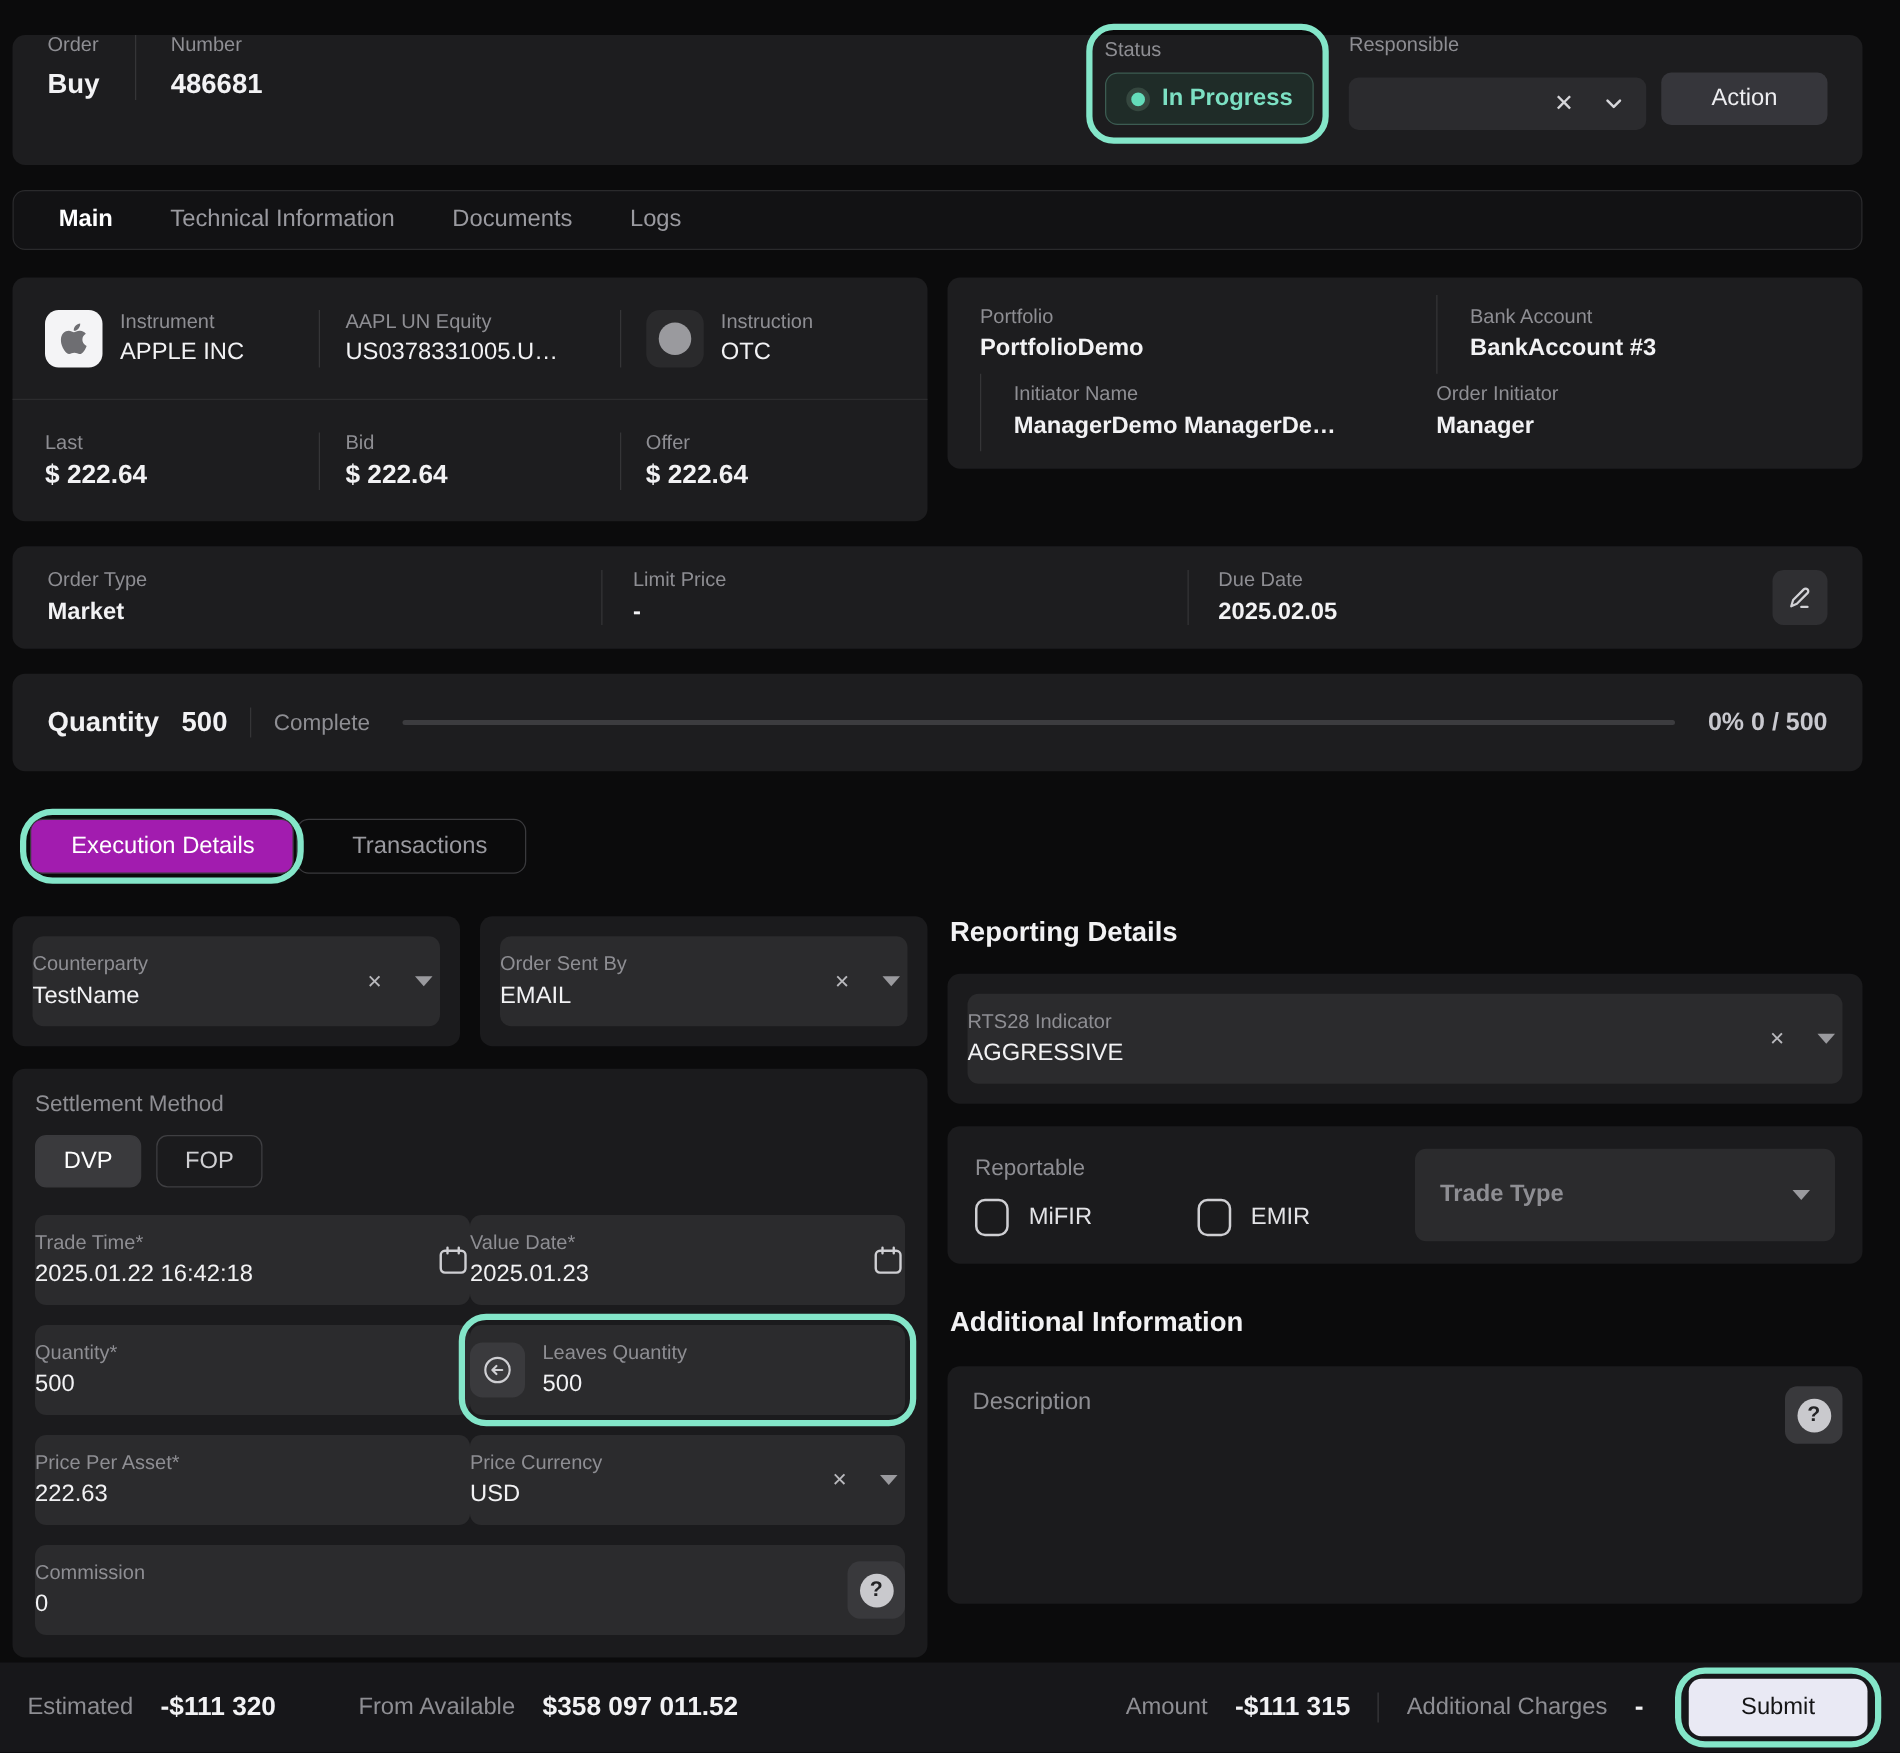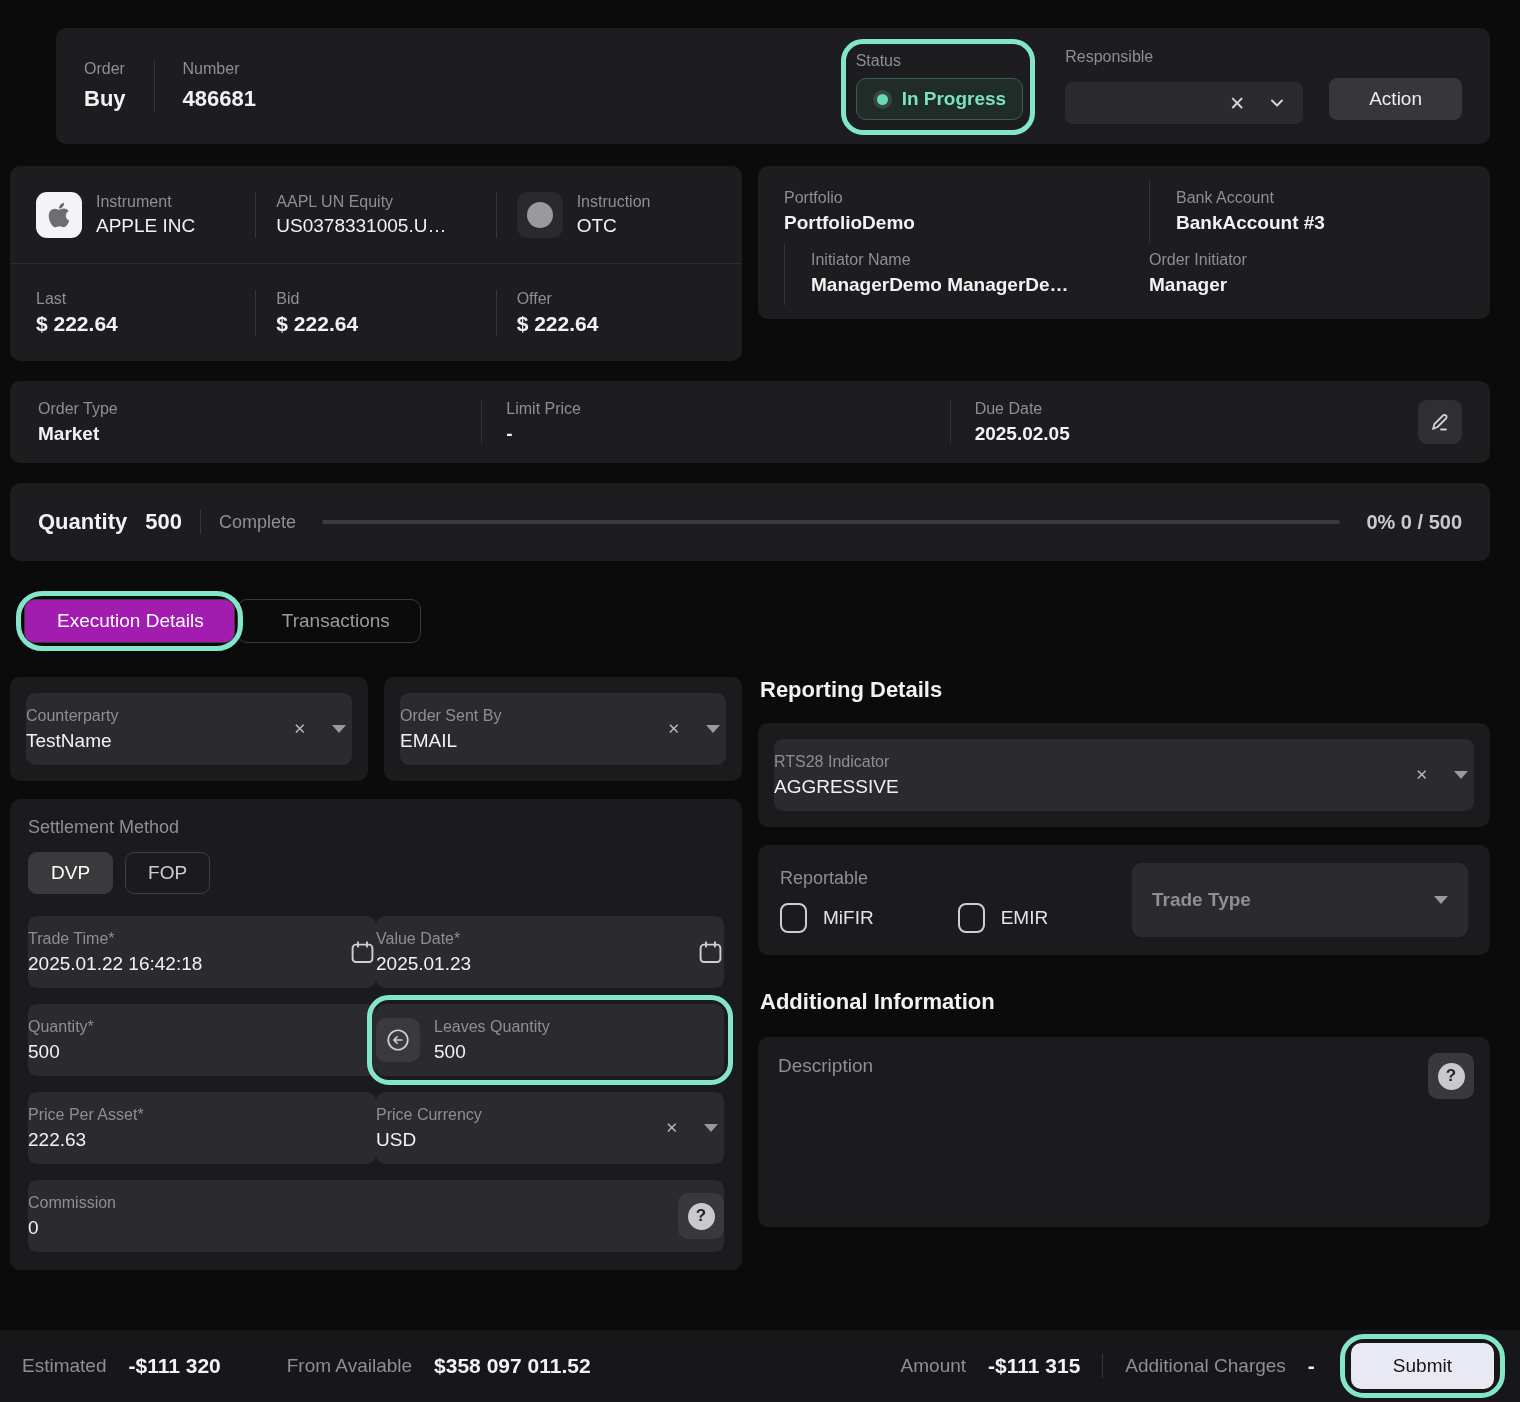--- a/index.html
+++ b/index.html
@@ -24,24 +24,24 @@
     overflow:hidden;
   }
   .content{margin:28px 30px 0 10px;width:1480px;display:flex;flex-direction:column;}
   .card{background:var(--card);border-radius:10px;}
   .lbl{color:var(--label);font-size:16px;}
   .val{color:var(--text);font-size:19px;}
   .b{font-weight:700;}
   .vdiv{width:1px;background:var(--div);}
 
   
-  .header{height:116px;display:flex;align-items:center;justify-content:space-between;padding:0 28px;margin-left:46px;}
+  .header{height:104px;display:flex;align-items:flex-start;justify-content:space-between;padding:0 28px;}
   .hgroup{display:flex;flex-direction:column;gap:8px;}
   .hleft{display:flex;align-items:center;gap:28px;}
-  .hright{display:flex;align-items:center;gap:26px;}
+  .hright{display:flex;align-items:center;gap:12px;}
   .status-wrap{position:relative;}
   .status-pill{margin-top:8px;display:inline-flex;align-items:center;gap:10px;
     background:#1f2c28;border:1px solid #3c5c52;border-radius:10px;padding:9px 16px;
     color:var(--accent);font-size:19px;font-weight:700;width:max-content;}
   .status-dot{width:11px;height:11px;border-radius:50%;background:#64dcba;border:4px solid #35473f;box-sizing:content-box;}
   .select{background:#2b2b2e;border-radius:8px;height:42px;display:flex;align-items:center;justify-content:flex-end;gap:22px;padding:0 16px;width:238px;margin-top:8px;}
   .xglyph{color:#d6d6da;font-size:19px;line-height:1;cursor:default;}
   .action-btn{background:#36363b;border:none;border-radius:8px;color:#ededf0;font-size:19px;padding:0 40px;height:42px;font-family:inherit;}
   .ring{position:absolute;border:5px solid var(--ring);border-radius:22px;pointer-events:none;}
 
@@ -170,20 +170,26 @@
           <span class="xglyph">✕</span>
           <svg width="20" height="20" viewBox="0 0 24 24">
             <path d="M6 9l6 6 6-6" fill="none" stroke="#d6d6da" stroke-width="2.4" stroke-linecap="round" stroke-linejoin="round"></path>
           </svg>
         </div>
       </div>
       <button class="action-btn" style="margin-top:26px">Action</button>
     </div>
   </div>
 
+  <div class="tabs">
+    <span class="tab active">Main</span>
+    <span class="tab">Technical Information</span>
+    <span class="tab">Documents</span>
+    <span class="tab">Logs</span>
+  </div>
 
   <div class="instr-row">
     <div class="card instr-card">
       <div class="instr-top">
         <div class="icell">
           <span class="app-icon">
             <svg width="28" height="28" viewBox="0 0 384 512">
                 <path fill="#6e6e72" d="M318.7 268.7c-.2-36.7 16.4-64.4 50-84.8-18.8-26.9-47.2-41.7-84.7-44.6-35.5-2.8-74.3 20.7-88.5 20.7-15 0-49.4-19.7-76.4-19.7C63.3 141.2 4 184.8 4 273.5q0 39.3 14.4 81.2c12.8 36.7 59 126.7 107.2 125.2 25.2-.6 43-17.9 75.8-17.9 31.8 0 48.3 17.9 76.4 17.9 48.6-.7 90.4-82.5 102.6-119.3-65.2-30.7-61.7-90-61.7-91.9zm-56.6-164.2c27.3-32.4 24.8-61.9 24-72.5-24.1 1.4-52 16.4-67.9 34.9-17.5 19.8-27.8 44.3-25.6 71.9 26.1 2 49.9-11.4 69.5-34.3z"></path>
               </svg>
           </span>

